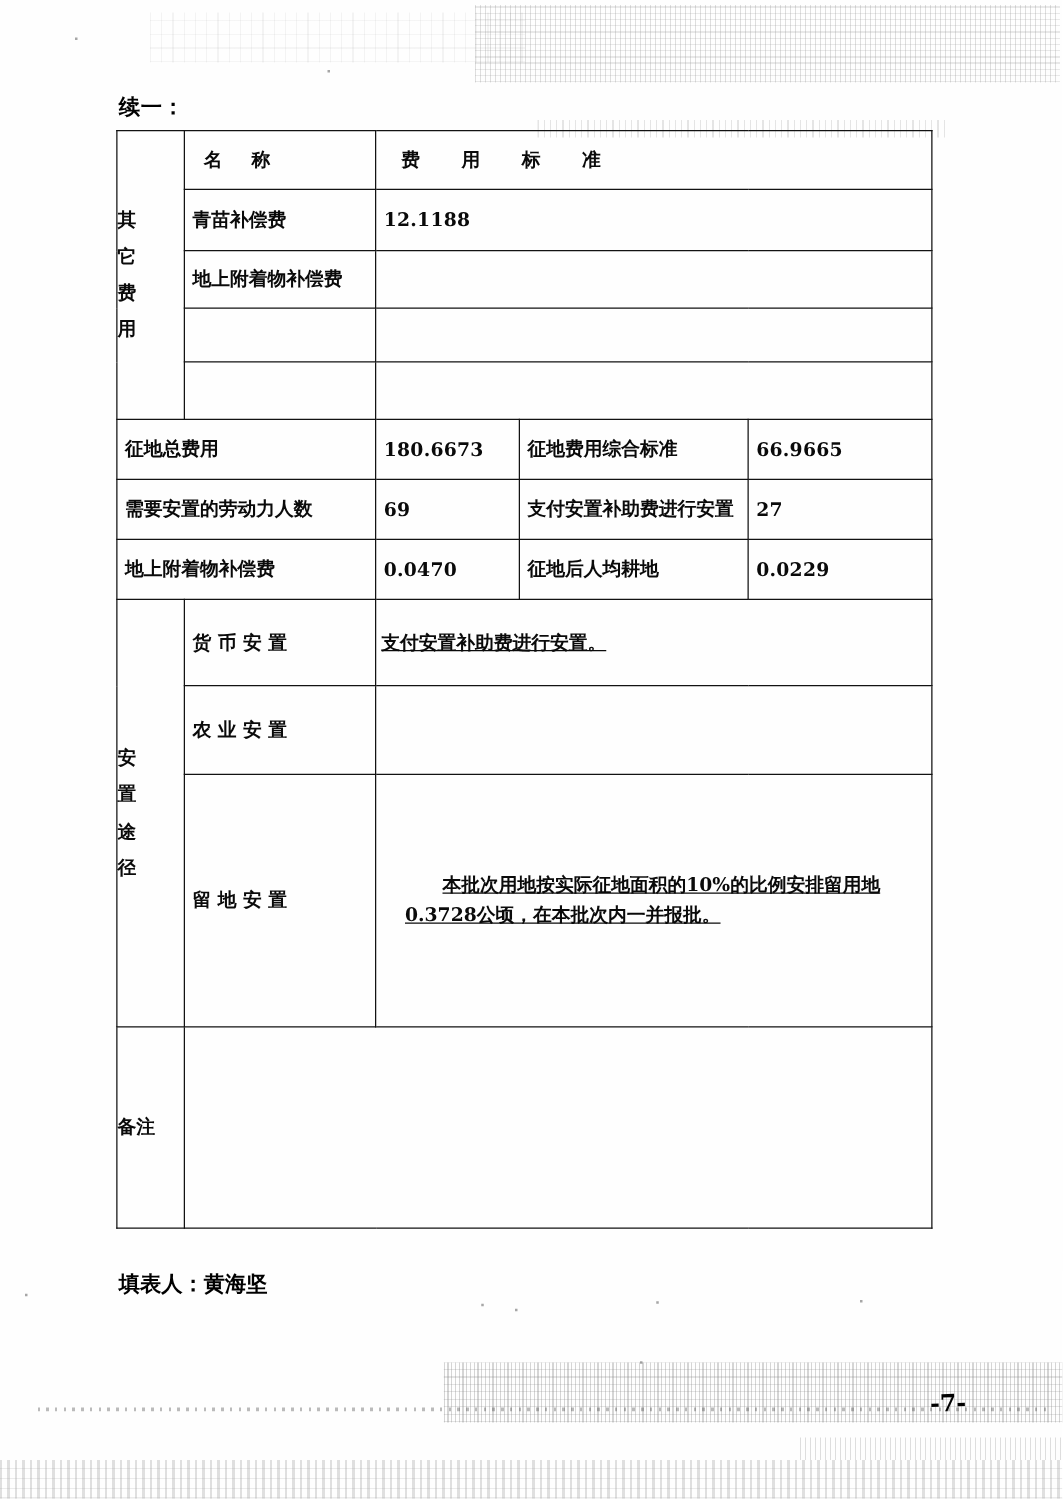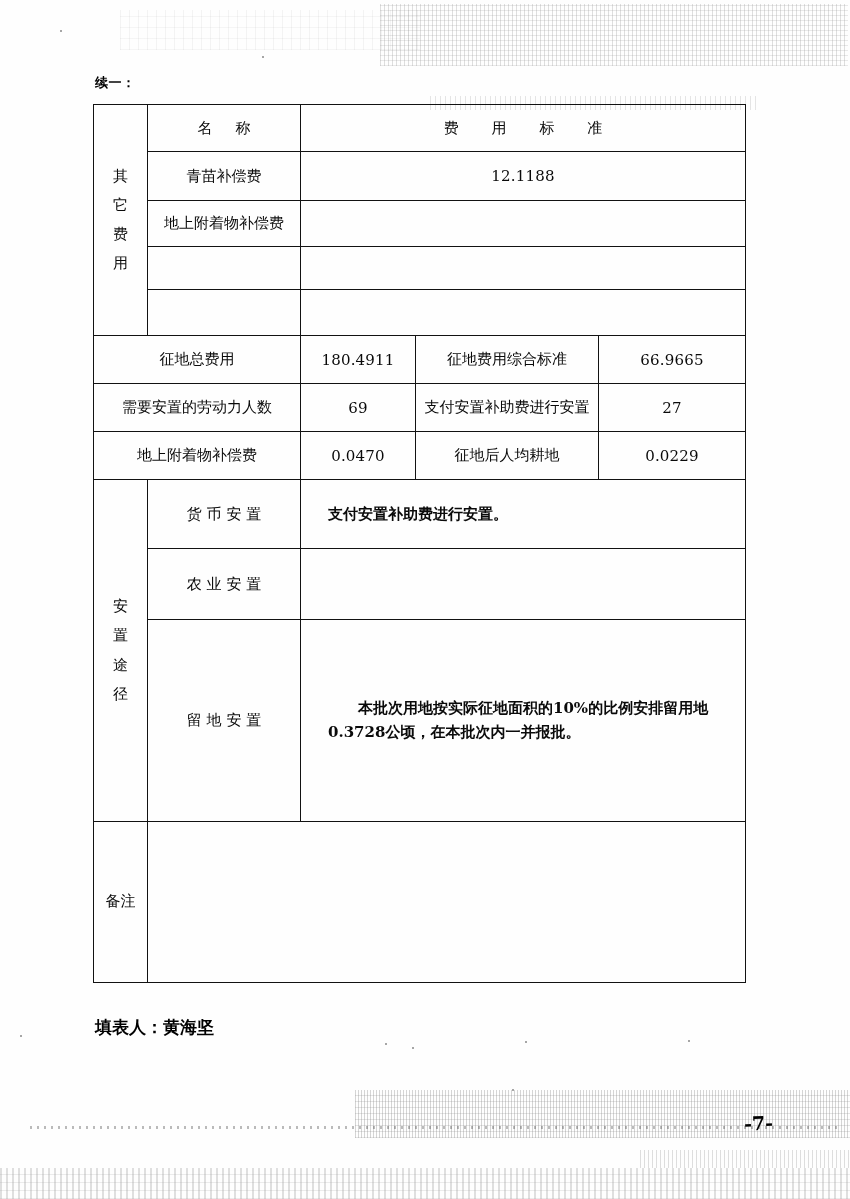--- a/index.html
+++ b/index.html
@@ -77,45 +77,44 @@
     background: rgba(60,60,60,.45);
     width: 2px; height: 2px;
     pointer-events: none;
   }
 
   
   .cont-label {
     position: absolute;
     left: 95px;
     top: 74px;
-    font-size: 13px;
+    font-size: 17px;
     letter-spacing: .5px;
     font-family: "DejaVu Serif", "Liberation Serif", serif;
     font-weight: 700;
     white-space: nowrap;
   }
 
   
   .tbl {
     position: absolute;
     left: 93px;
     top: 104px;
     width: 652px;
     border-collapse: collapse;
     table-layout: fixed;
     font-family: "DejaVu Serif", "Liberation Serif", serif;
   }
   .tbl td {
     border: 1.6px solid #121212;
     font-size: 15px;
     padding: 0 6px;
-    text-align: center;
     vertical-align: middle;
     color: #0a0a0a;
-    font-weight: 400;
+    font-weight: 700;
   }
   .vlabel {
     width: 54px;
     font-size: 16px;
     line-height: 1.95;
     letter-spacing: 0;
     padding: 0 !important;
   }
   .vlabel .stack {
     display: block;
@@ -124,29 +123,31 @@
   .vlabel .stack span { display: block; }
 
   .wide-sp { letter-spacing: 9px; text-indent: 9px; }
   .wide-sp2 { letter-spacing: 14px; text-indent: 14px; margin-top: 32px; }
 
   .num { font-size: 15px; letter-spacing: .2px; }
 
   td.body-text {
     text-align: left;
     vertical-align: middle;
-    padding: 0 27px;
-    font-weight: 700;
+    padding: 0 4px;
+    font-weight: 700;
+    text-decoration: underline;
   }
   .para {
     text-align: left;
     line-height: 1.55;
     font-size: 15px;
     text-indent: 2em;
     font-weight: 700;
+    margin-left: 19px;
   }
   .blank { }
 
   
   .filler {
     position: absolute;
     left: 95px;
     top: 1016px;
     font-size: 17px;
     font-family: "DejaVu Serif", "Liberation Serif", serif;
@@ -224,21 +225,21 @@
         <td colspan="3" class="num blank"></td>
       </tr>
 
       <tr>
         <td style="height:45px"></td>
         <td colspan="3" class="num blank"></td>
       </tr>
 
       <tr>
         <td colspan="2" style="height:47px">征地总费用</td>
-        <td class="num">180.4911</td>
+        <td class="num">180.6673</td>
         <td>征地费用综合标准</td>
         <td class="num">66.9665</td>
       </tr>
 
       <tr>
         <td colspan="2" style="height:47px">需要安置的劳动力人数</td>
         <td class="num">69</td>
         <td>支付安置补助费进行安置</td>
         <td class="num">27</td>
       </tr>

